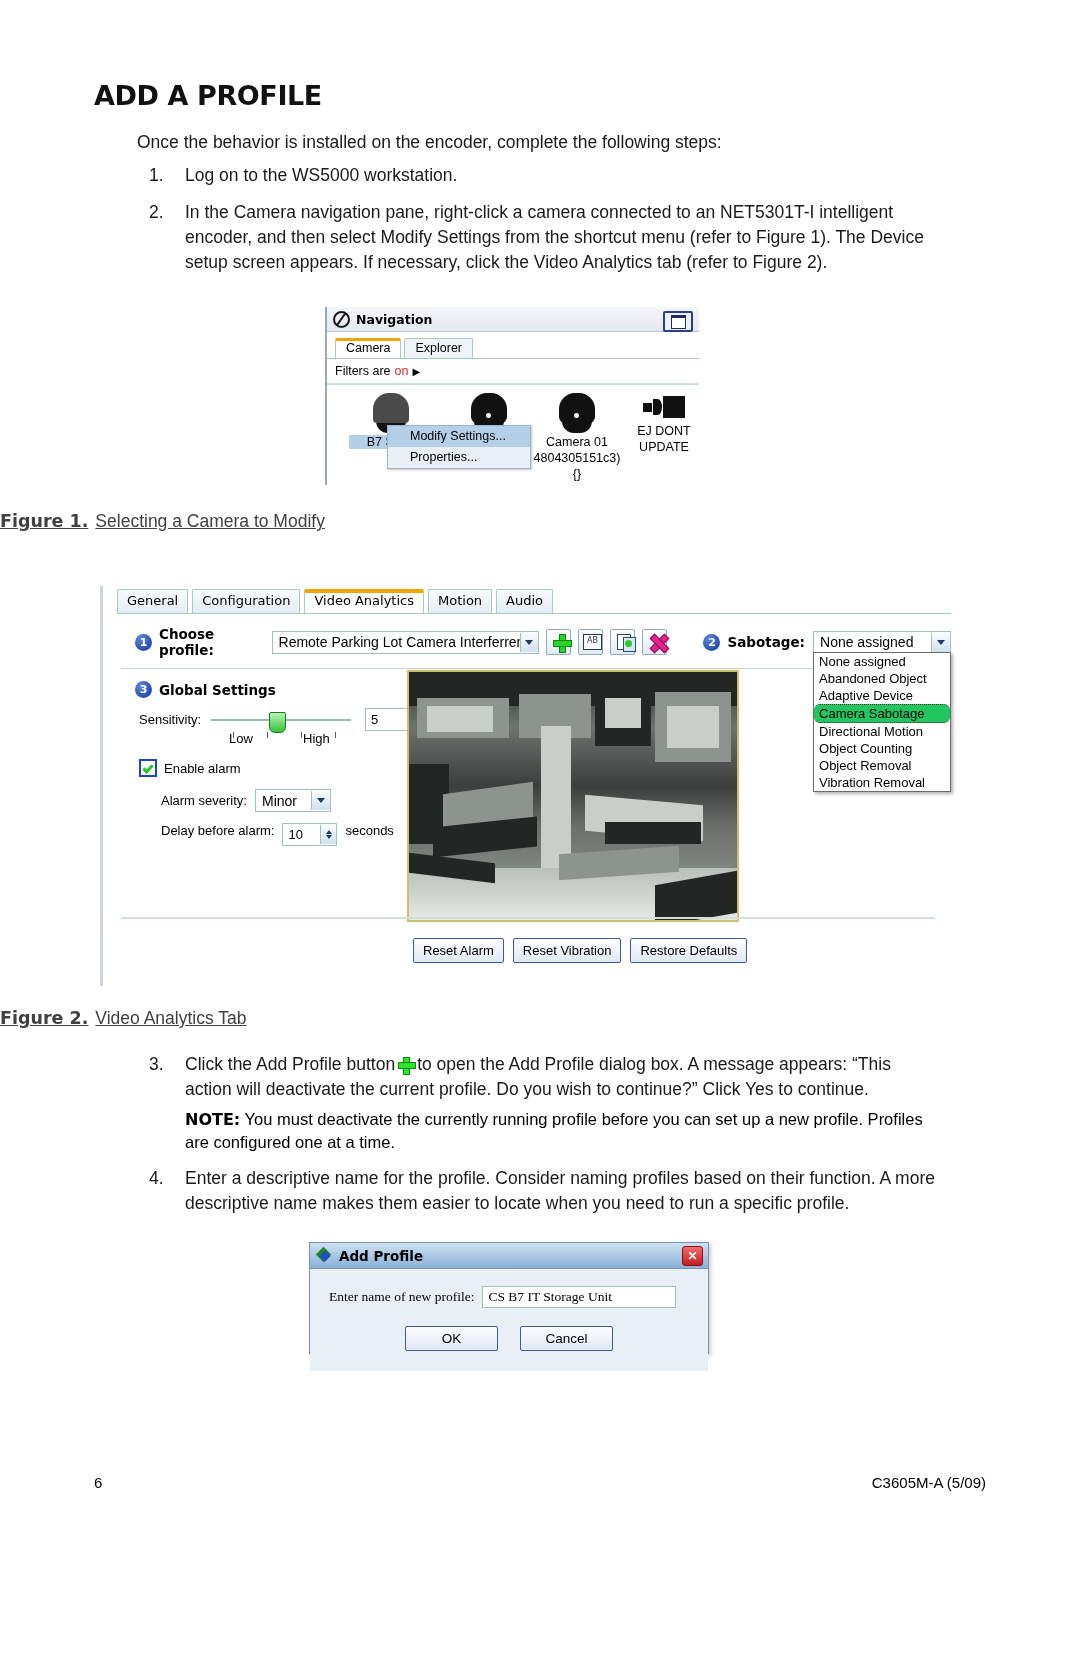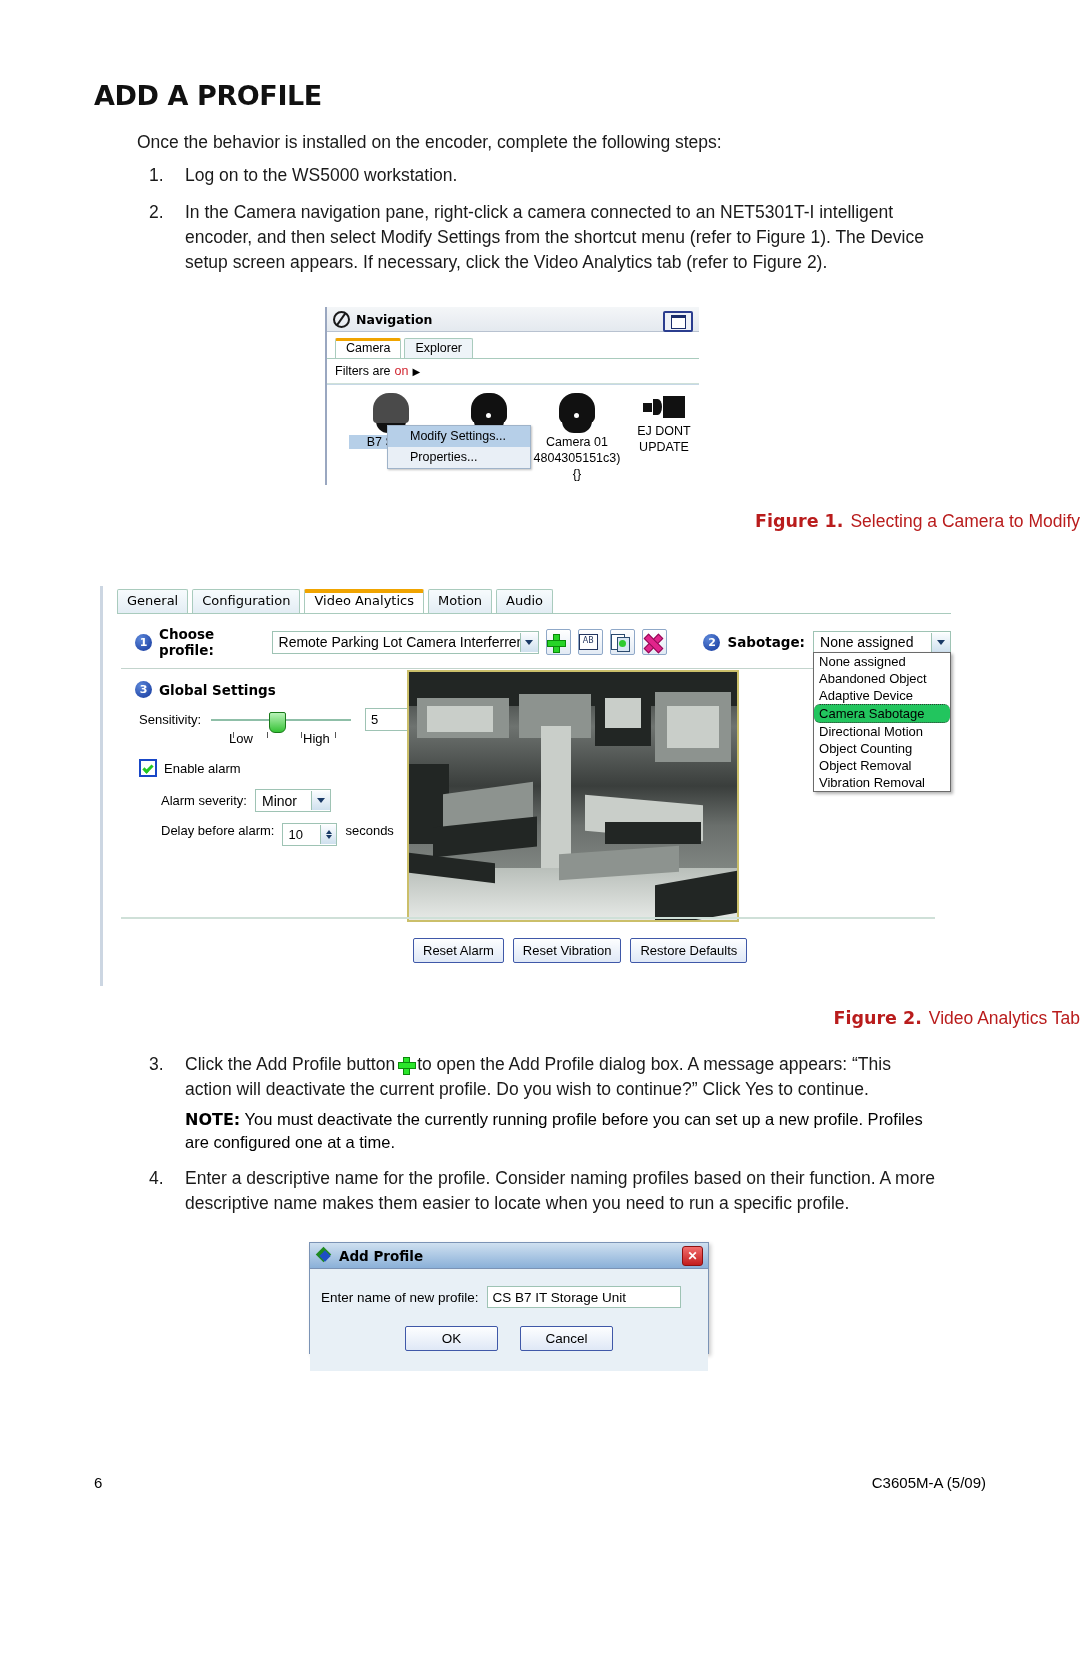--- a/index.html
+++ b/index.html
@@ -30,22 +30,22 @@
   .step .num { width:36px; flex:0 0 36px; }
   .step .body { flex:1; }
   .step-1 { left:149px; top:163px; width:790px; }
   .step-2 { left:149px; top:200px; width:790px; }
   .step-3 { left:149px; top:1052px; width:790px; }
   .note   { position:absolute; left:185px; top:1108px; width:760px; font-size:16.5px; line-height:23px; }
   .note b { font-family:"DejaVu Sans", sans-serif; font-weight:bold; font-size:16px;}
   .step-4 { left:149px; top:1166px; width:790px; }
 
   .figcap {
-    position:absolute; width:1080px; left:0; text-align:right;
-    font-size:17.5px; color:#b91c1c;
+    position:absolute; width:1080px; left:0; text-align:left;
+    font-size:17.5px; color:#404040;text-decoration:underline;
   }
   .figcap b { font-family:"DejaVu Sans", sans-serif; font-weight:bold; }
   .figcap .sp { display:inline-block; width:7px; }
 
   .footer-page { position:absolute; left:94px; top:1474px; font-size:15px; }
   .footer-code { position:absolute; right:94px; top:1474px; font-size:15px; }
 
   
   .fig1 {
     position:absolute; left:325px; top:307px; width:372px; height:178px;
@@ -148,21 +148,21 @@
   }
   .combo .txt { padding:0 6px; white-space:nowrap; overflow:hidden; }
   .combo .arrow {
     width:18px; height:19px; margin-left:auto; background:linear-gradient(#fbfdff,#cfe0ee);
     border-left:1px solid #9ec3b4; display:flex; align-items:center; justify-content:center;
   }
   .combo .arrow::after { content:""; border:4px solid transparent; border-top:5px solid #1b3a66; margin-top:4px;}
   .profile-combo { width:265px; margin-left:10px; }
   .tbtn {
     width:26px; height:24px; margin-left:7px; border:1px solid #8fa8c8; border-radius:2px;
-    background:linear-gradient(#ffffff,#e2eaf4); display:flex; align-items:center; justify-content:flex-start;
+    background:linear-gradient(#ffffff,#e2eaf4); display:flex; align-items:center; justify-content:flex-end;
   }
   .ic-plus { position:relative; width:17px; height:17px; }
   .ic-plus::before,.ic-plus::after{ content:""; position:absolute; background:#27d427; border:1px solid #0a8a0a;}
   .ic-plus::before{ left:6px; top:0; width:5px; height:17px;}
   .ic-plus::after { left:0; top:6px; width:17px; height:5px;}
   .ic-ab { width:17px; height:14px; border:1.5px solid #22355f; font-size:8px; color:#22355f;
            text-align:center; line-height:12px; font-family:"DejaVu Sans", sans-serif; background:#fff;}
   .ic-copy { position:relative; width:17px; height:16px; }
   .ic-copy .s1{ position:absolute; left:0; top:0; width:12px; height:14px; background:#fff; border:1.5px solid #2b4a6e;}
   .ic-copy .s2{ position:absolute; left:6px; top:3px; width:11px; height:13px; background:#d8e6f2; border:1.5px solid #2b4a6e;}
@@ -245,21 +245,21 @@
   .f3-ico i { position:absolute; left:1px; top:1px; width:11px; height:11px; background:#1f8a1f; transform:rotate(45deg);}
   .f3-ico b { position:absolute; left:4px; top:4px; width:8px; height:8px; background:#1e4fc4; transform:rotate(45deg);}
   .f3-titletxt { font-size:13.5px; font-weight:bold; font-family:"DejaVu Sans", sans-serif; }
   .f3-close {
     position:absolute; right:5px; top:3px; width:19px; height:18px; border-radius:3px;
     background:linear-gradient(#f26d6d,#c21c1c); border:1px solid #8d1010;
     display:flex; align-items:center; justify-content:center;
   }
   .f3-close::after{ content:"✕"; color:#fff; font-size:12px; line-height:12px; font-weight:bold;}
   .f3-body { padding:17px 0 0 0; position:relative; height:85px; background:#e8f0f6;}
-  .f3-row { display:flex; align-items:center; padding-left:11px; }
+  .f3-row { display:flex; align-items:center; padding-left:19px;font-family:Liberation Serif, serif; }
   .f3-lbl { font-size:13.5px; margin-right:8px; }
   .f3-input {
     width:187px; height:20px; background:#fff; border:1px solid #9ec3b4;
     font-size:13.5px; display:flex; align-items:center; padding-left:5px;
   }
   .f3-btns { display:flex; justify-content:center; margin-top:18px; }
   .f3-btn {
     width:91px; text-align:center; font-size:13.5px; padding:4px 0;
     border:1px solid #3f58a8; border-radius:2px;
     background:linear-gradient(#fdfeff,#dfe8f6); margin:0 11px;

